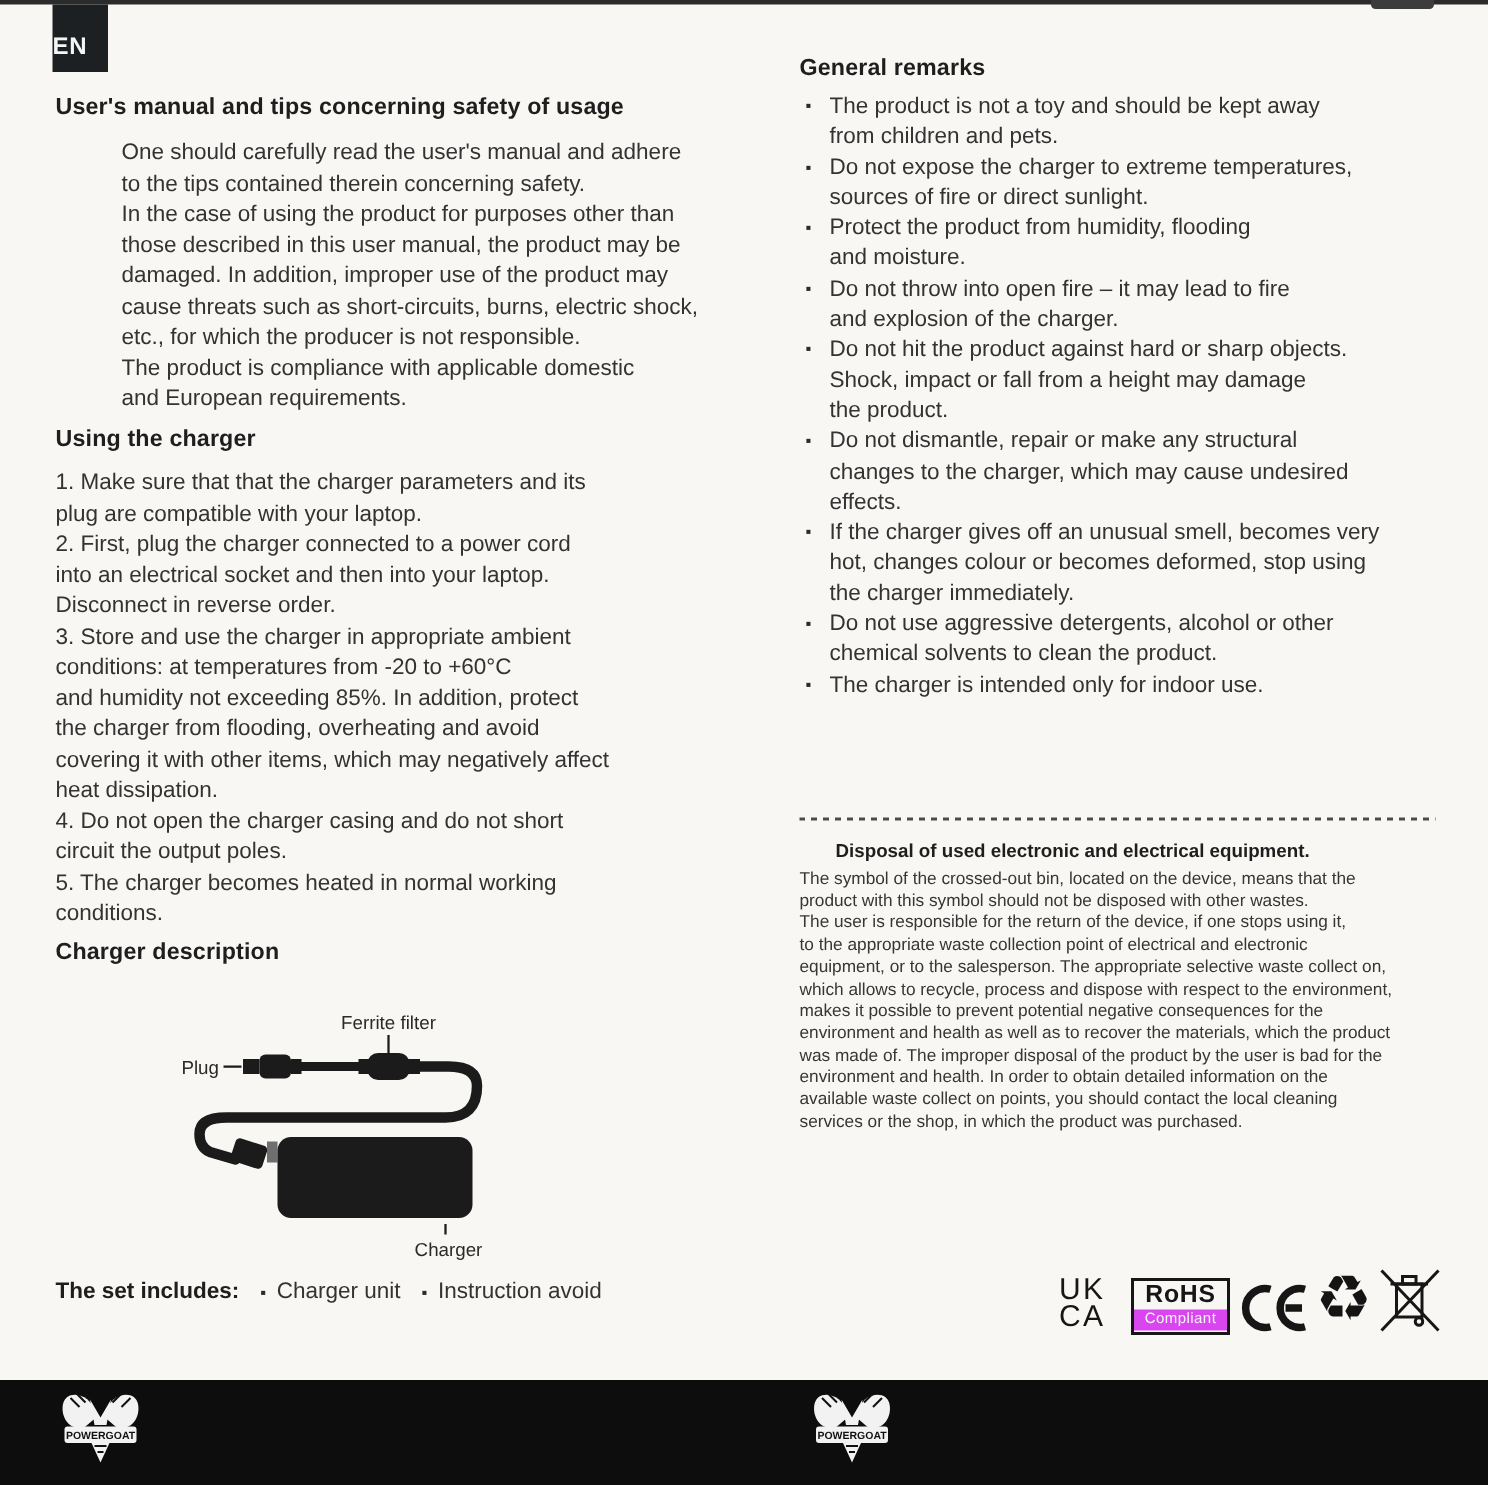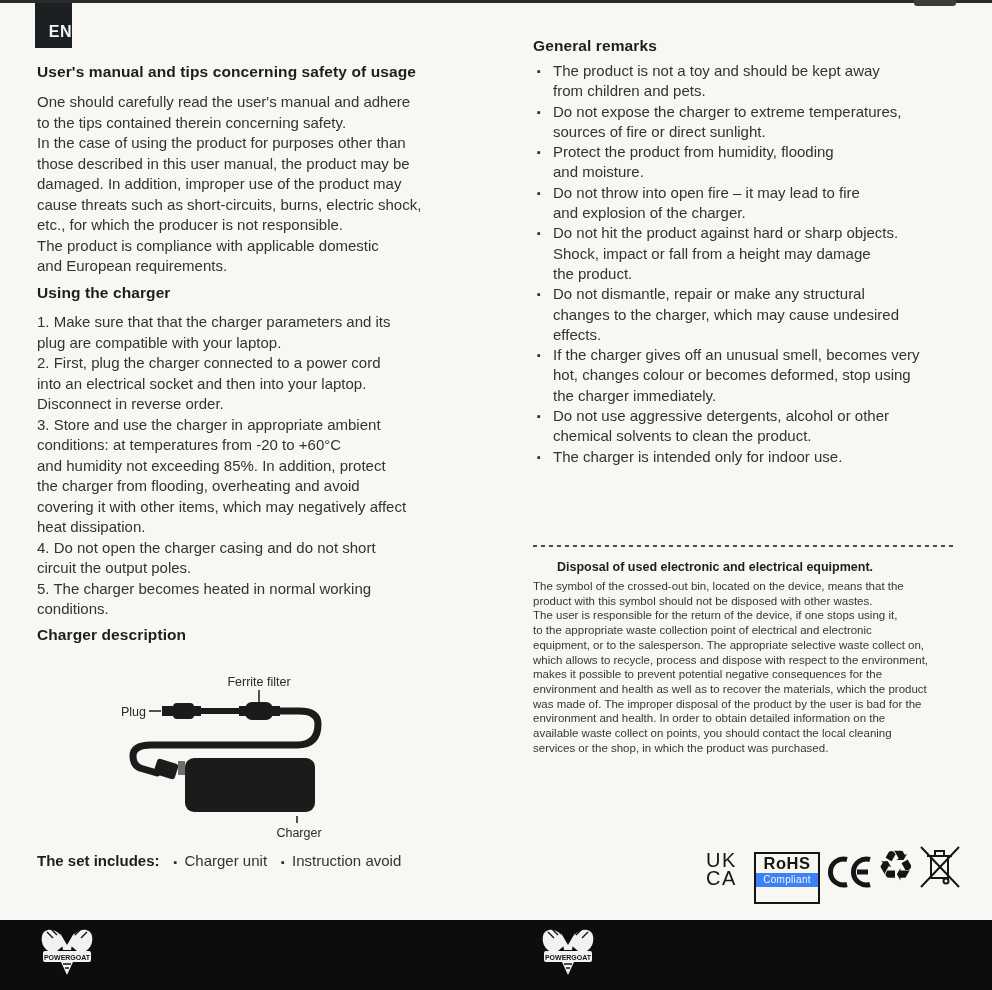--- a/index.html
+++ b/index.html
@@ -8,21 +8,21 @@
   .paper {
     position:relative; width:992px; height:990px; margin:0 auto;
     background:#f8f7f4; color:#2e2e2e; overflow:hidden;
   }
   .top-strip { position:absolute; left:0; top:0; width:992px; height:3px; background:#2b2b2b; }
   .top-smudge { position:absolute; left:914px; top:0; width:42px; height:6px; background:#3c3c3c; border-radius:0 0 3px 3px; }
 
   .en-badge {
     position:absolute; left:35px; top:3px; width:37px; height:45px;
     background:#1c2023; color:#f5f5f5; font-weight:bold; font-size:16px;
-    display:flex; align-items:flex-end; justify-content:flex-end; padding-bottom:7px;
+    display:flex; align-items:flex-end; justify-content:flex-start; padding-bottom:7px;
     letter-spacing:0.5px;
   }
 
   .abs { position:absolute; }
   .h-main { font-size:15.5px; font-weight:bold; color:#1e1e1e; letter-spacing:0.1px; }
   .body-text { font-size:15px; line-height:20.5px; white-space:pre; color:#333; }
   .step { font-size:15px; line-height:20.5px; white-space:pre; color:#333; }
 
   
   .left-col { left:37px; width:434px; }
@@ -44,23 +44,23 @@
   .disposal-title { font-size:12.5px; font-weight:bold; color:#1e1e1e;padding-left:24px; }
   .disposal-text { font-size:11.5px; line-height:14.7px; white-space:pre; color:#363636; }
 
   .set-line { font-size:15px; color:#333; }
   .set-line .lbl { font-weight:bold; color:#1e1e1e; }
   .set-item { margin-left:14px; }
   .set-item::before { content:"▪ "; font-size:11px; color:#2b2b2b; margin-right:4px; }
 
   
   .ukca { position:absolute; left:706px; top:851px; font-weight:normal; font-size:20px; line-height:18px; color:#161616; letter-spacing:1.5px; }
-  .rohs { position:absolute; left:754px; top:852px; width:66px; height:52px; border:2.5px solid #161616; background:#f8f7f4; text-align:center; }
+  .rohs { position:absolute; left:754px; top:852px; width:66px; height:38px; border:2.5px solid #161616; background:#f8f7f4; text-align:center; }
   .rohs-top { font-size:16.5px; font-weight:bold; color:#161616; line-height:19px; letter-spacing:0.5px; }
-  .rohs-bottom { background:#3b82f6; color:#f5f5f5; font-size:10px; line-height:14px; height:14px; letter-spacing:0.3px; }
+  .rohs-bottom { background:#d946ef; color:#f5f5f5; font-size:10px; line-height:14px; height:14px; letter-spacing:0.3px; }
   .ce-mark { position:absolute; left:827px; top:855px; }
   .recycle { position:absolute; left:877px; top:843px; font-family:"DejaVu Sans", sans-serif; font-size:42px; color:#141414; line-height:46px; }
   .weee { position:absolute; left:918px; top:844px; }
 
   
   .footer-bar { position:absolute; left:0; top:920px; width:992px; height:70px; background:#0d0d0d; }
   .goat { position:absolute; top:4px; width:62px; height:56px; }
   .goat-1 { left:36px; } .goat-2 { left:537px; }
 
   svg text { font-family:"Liberation Sans", sans-serif; }
@@ -71,21 +71,21 @@
 <div class="paper">
 
   <div class="top-strip"></div>
   <div class="top-smudge"></div>
 
   <div class="en-badge">
     <span>EN</span>
   </div>
 
   <div class="abs left-col h-main" style="top:63px;">User's manual and tips concerning safety of usage</div>
-  <div class="abs left-col body-text" style="top:92px;">One should carefully read the user's manual and adhere
+  <div class="abs left-col body-text" style="top:92px;margin-left:44px;">One should carefully read the user's manual and adhere
 to the tips contained therein concerning safety.
 In the case of using the product for purposes other than
 those described in this user manual, the product may be
 damaged. In addition, improper use of the product may
 cause threats such as short-circuits, burns, electric shock,
 etc., for which the producer is not responsible.
 The product is compliance with applicable domestic
 and European requirements.</div>
 
   <div class="abs left-col h-main" style="top:284px;">Using the charger</div>

